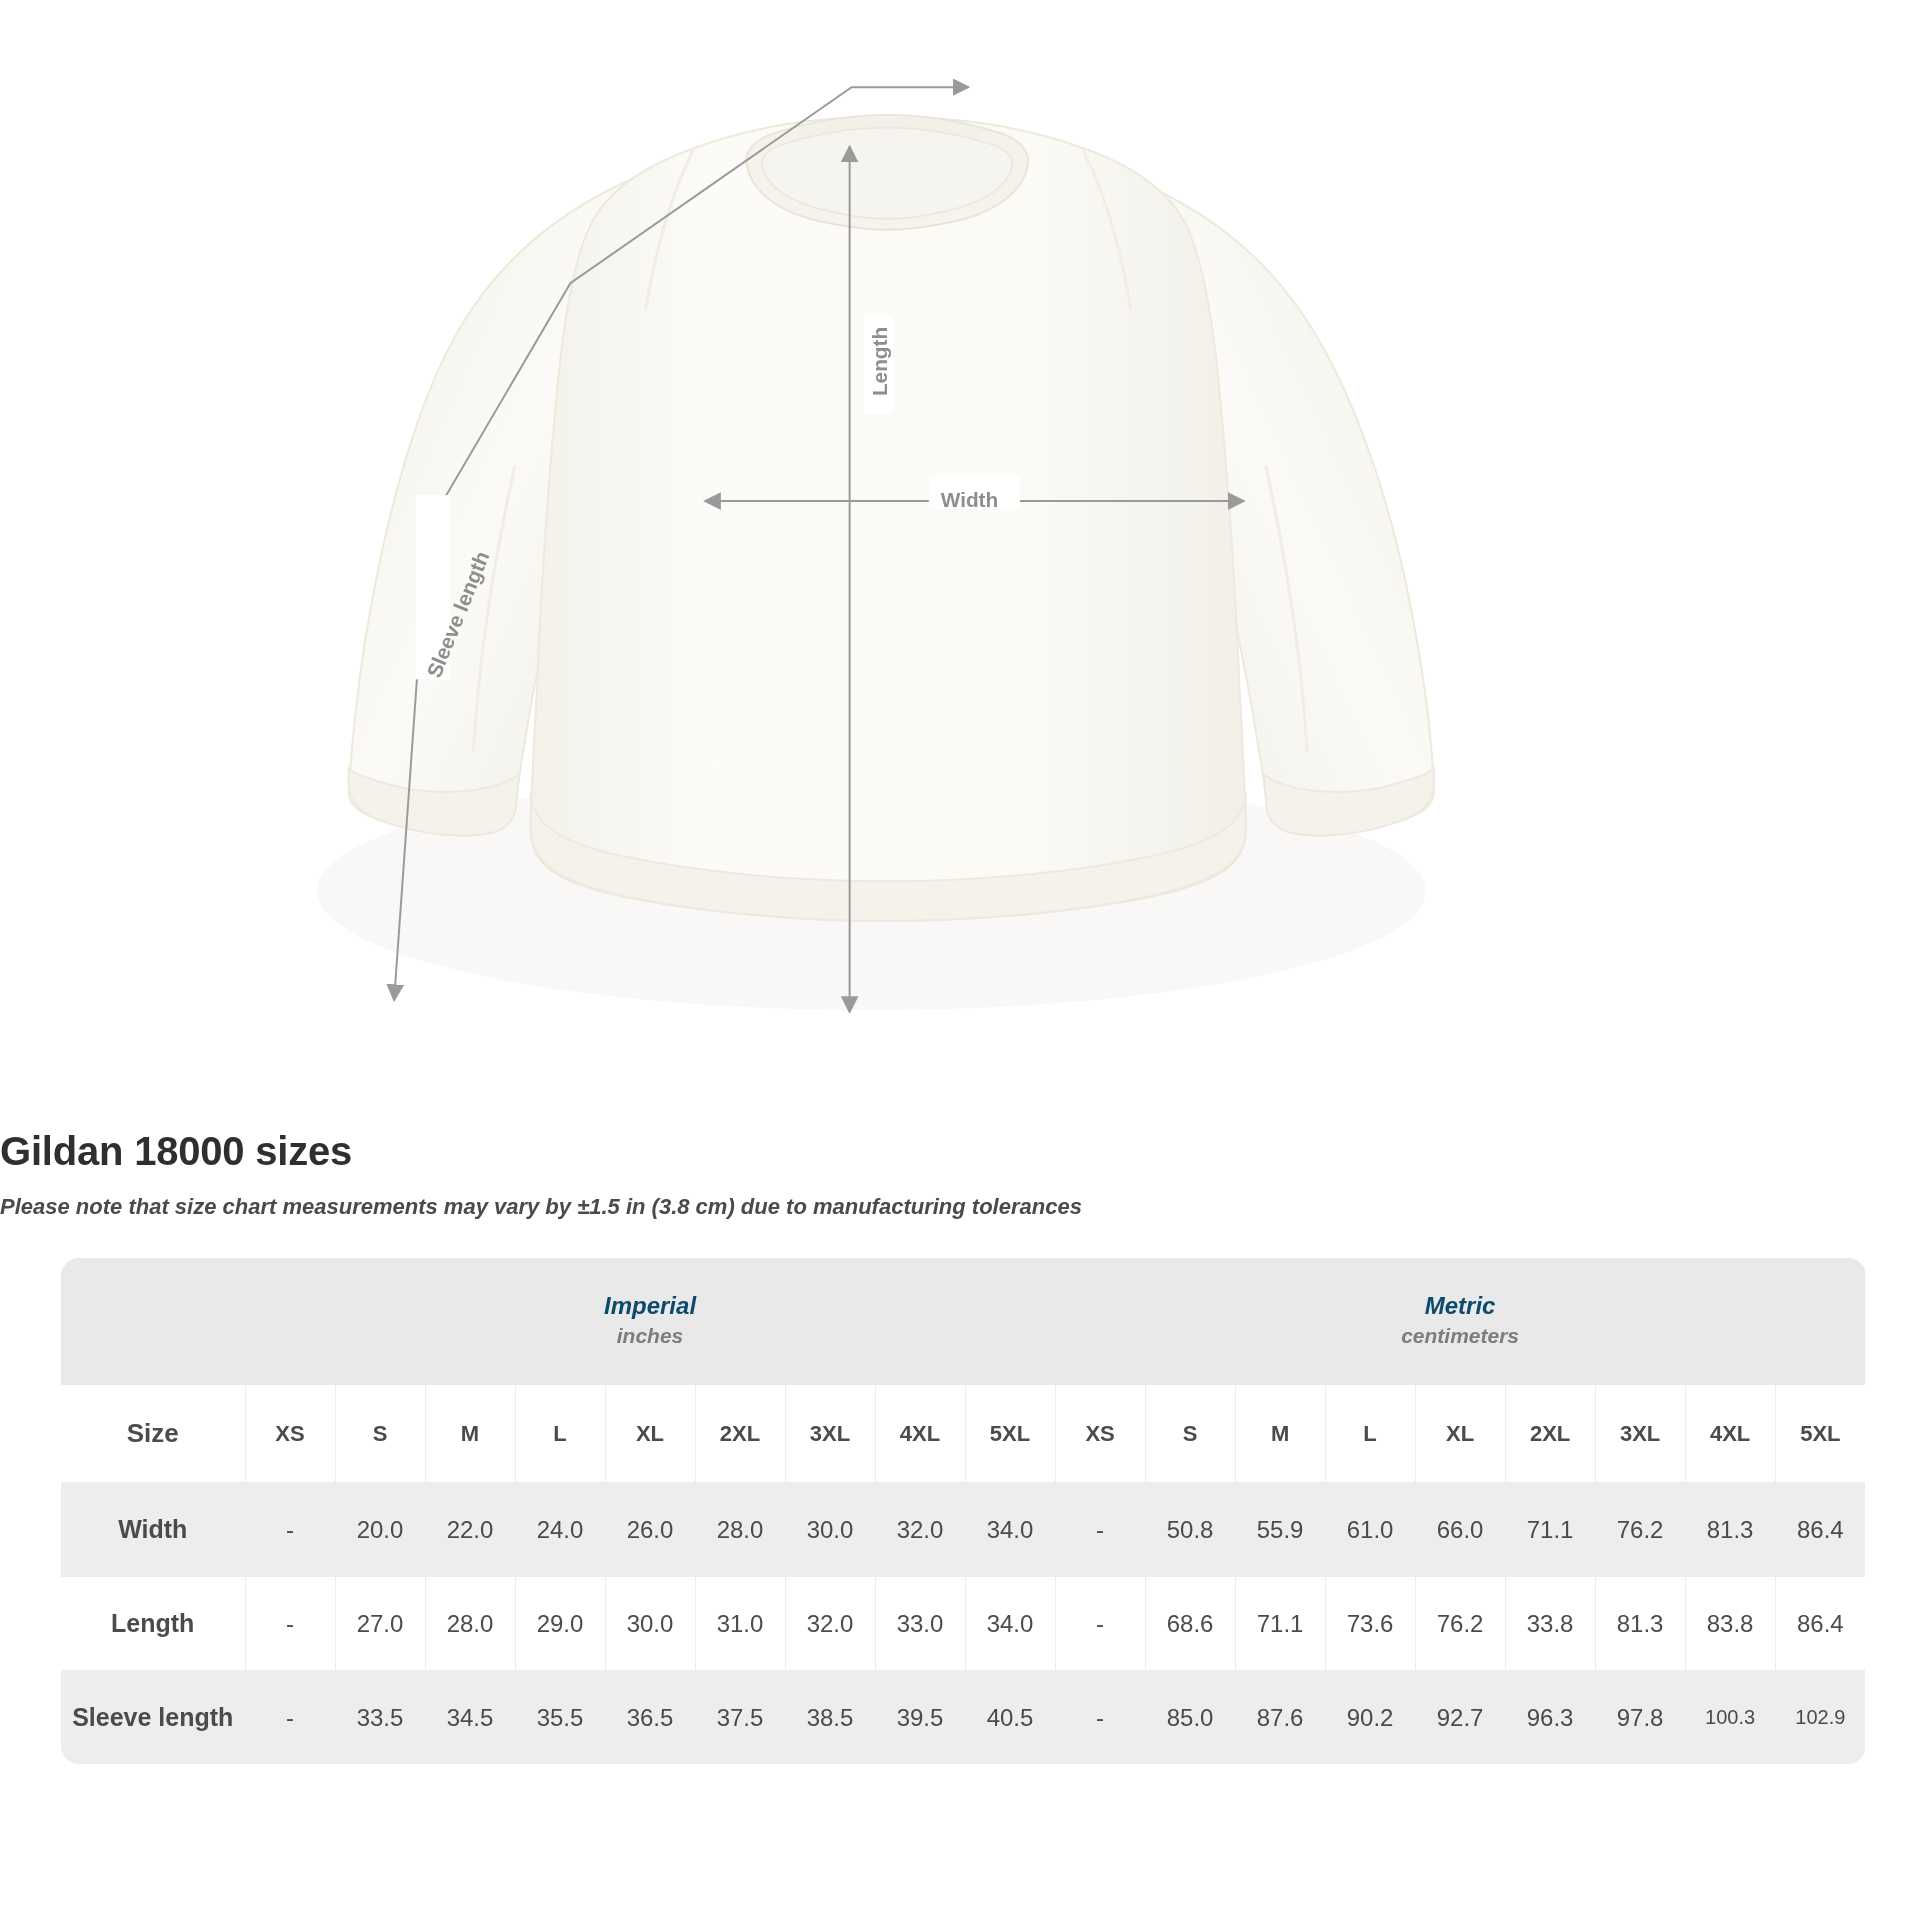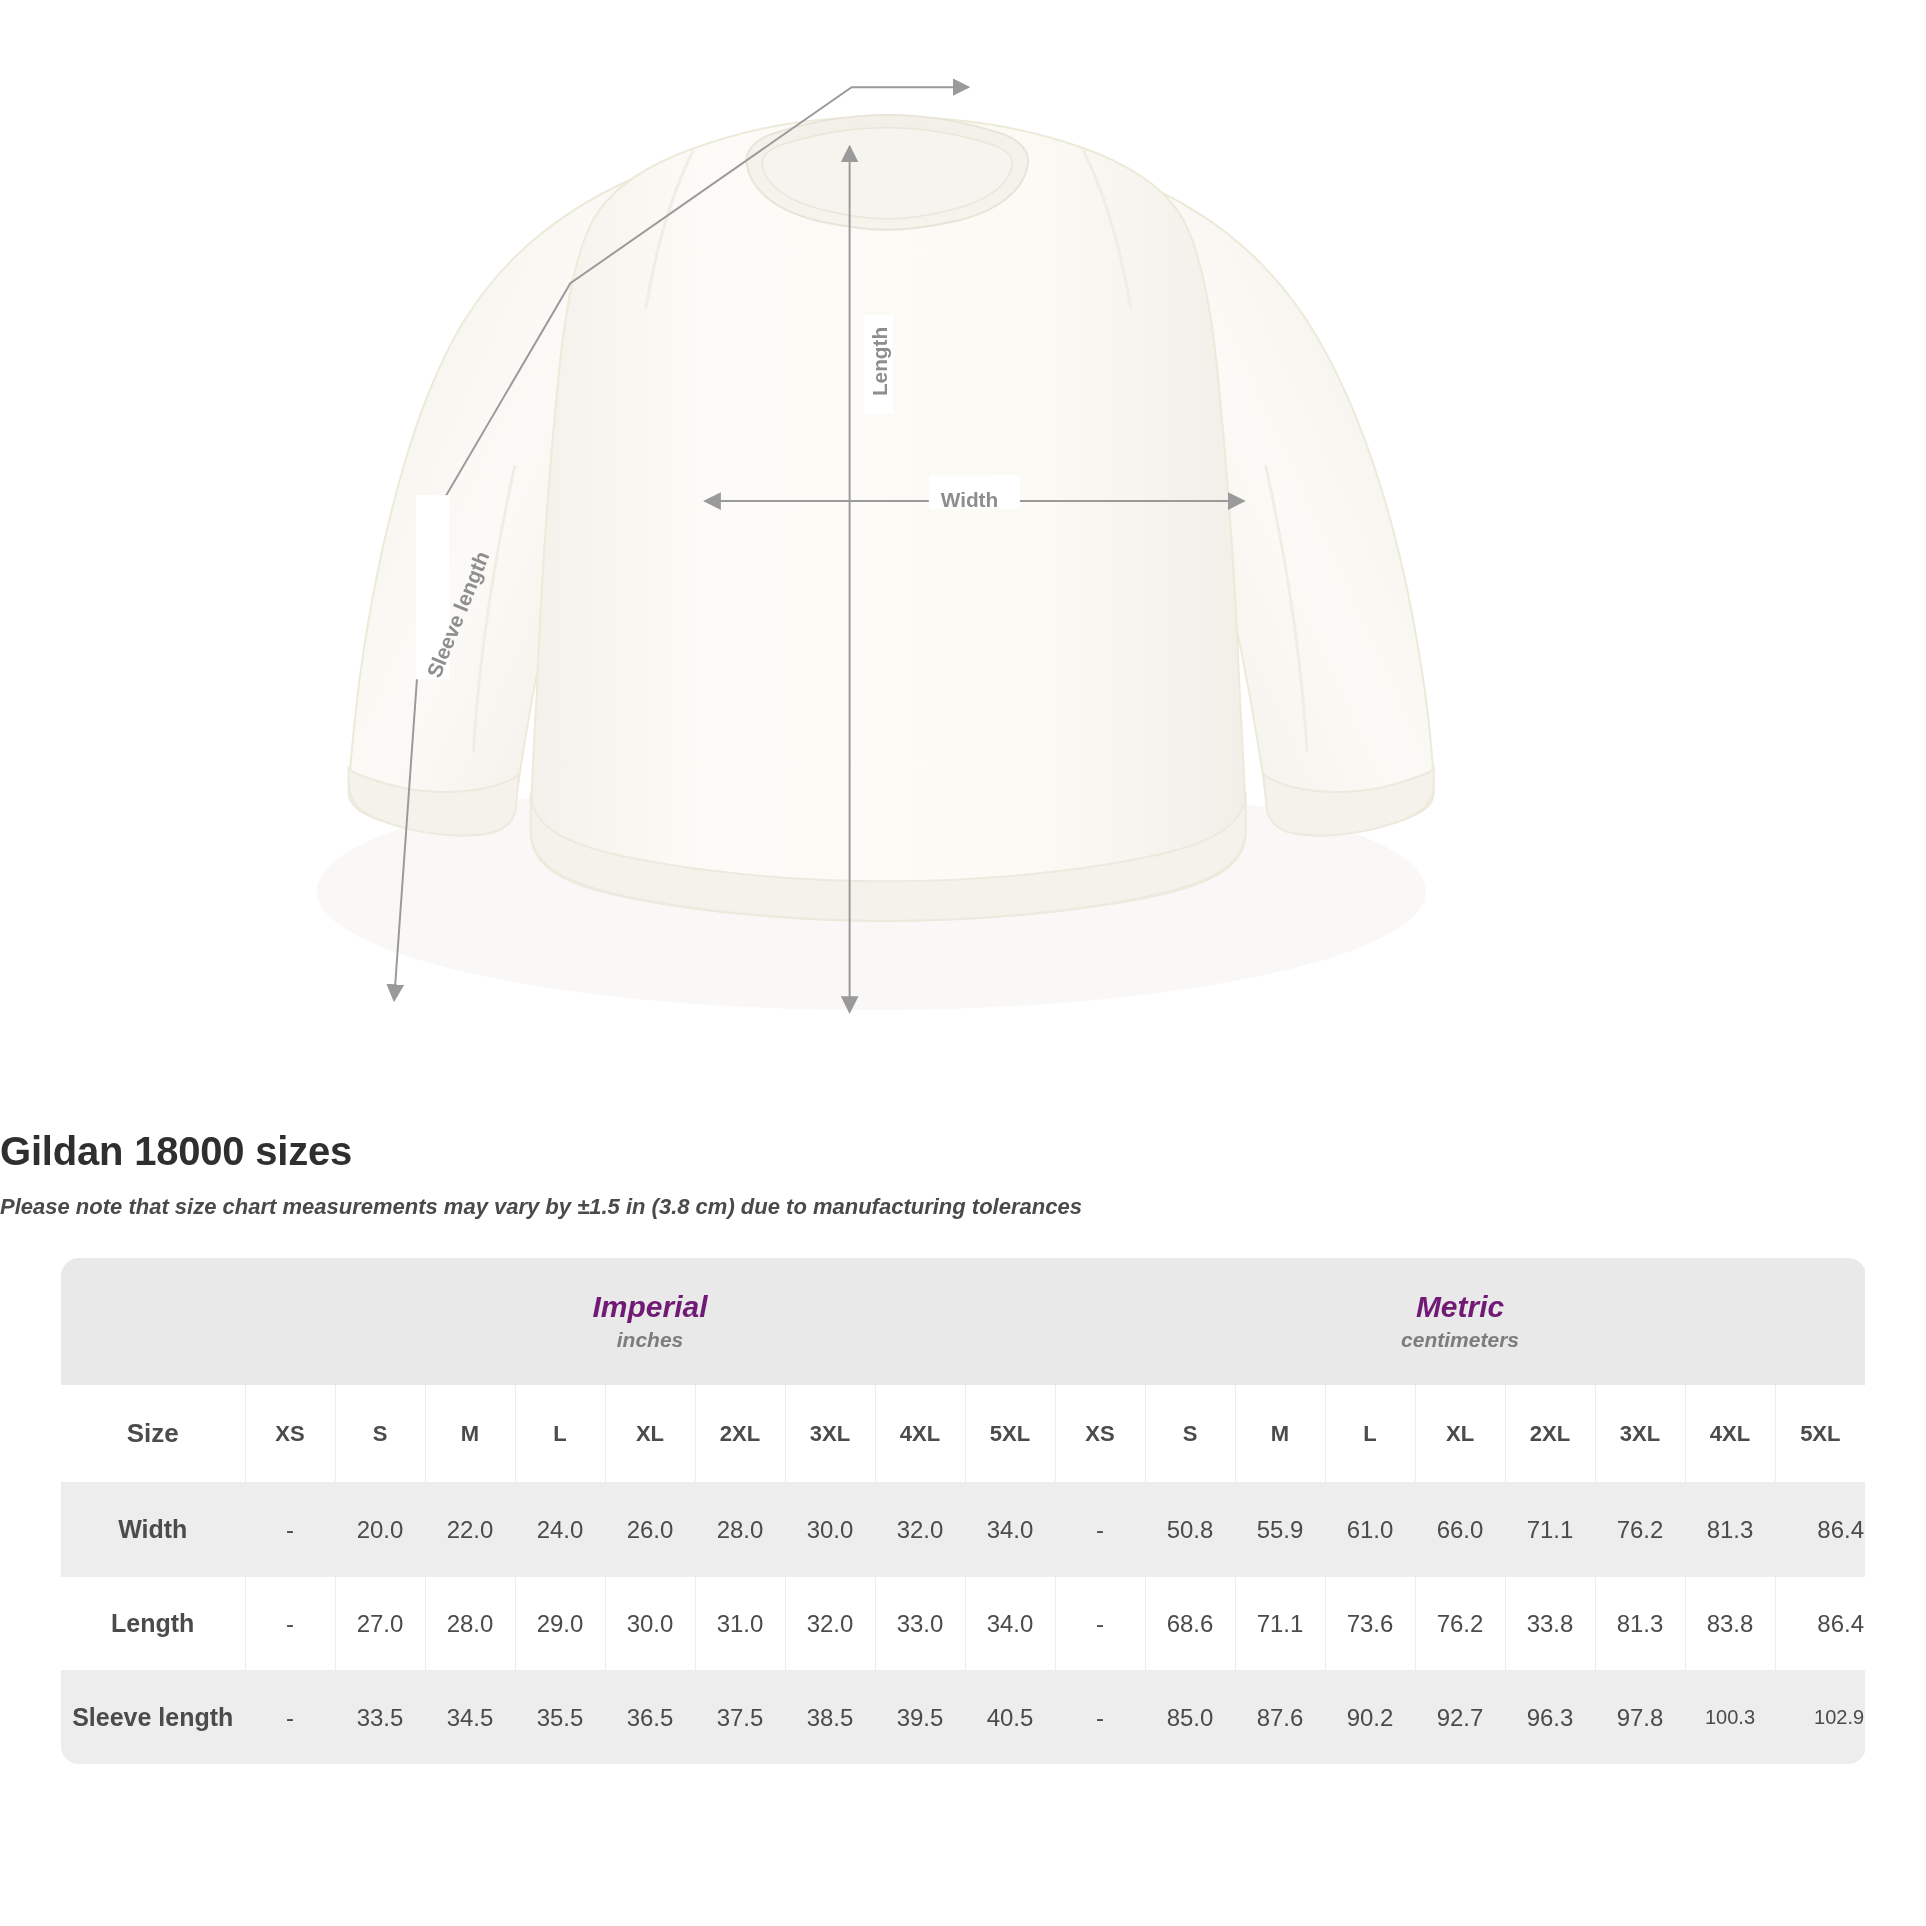--- a/index.html
+++ b/index.html
@@ -71,24 +71,24 @@
     border: 0;
   }
   
   tr.unit-row th {
     background: #e9e9e9;
     height: 127px;
     padding: 0;
   }
   tr.unit-row th.blankcell { background: #e9e9e9; }
   .unit-name {
-    font-size: 30px;
+    font-size: 24px;
     font-style: italic;
     font-weight: bold;
-    color: #701a75;
+    color: #0c4a6e;
     line-height: 1.25;
   }
   .unit-sub {
     font-size: 21px;
     font-style: italic;
     color: #7d7d7d;
     line-height: 1.45;
   }
   
   tr.size-row th {
@@ -103,21 +103,21 @@
   tr.size-row th.rowlabel {
     font-size: 26px;
   }
   
   tr.data-row td {
     height: 91px;
     border-right: 1px solid #ededed;
     border-top: 1px solid #ededed;
     font-size: 24px;
   }
-  tr.data-row td:last-child { border-right: 0; text-align: right; }
+  tr.data-row td:last-child { border-right: 0; }
   tr.data-row td.rowlabel {
     font-weight: bold;
     font-size: 25px;
     color: #4b4b4b;
   }
   tr.shade td { background: #ededed; }
   tr.plain td { background: #ffffff; }
   tr.data-row td.small { font-size: 20px; }
 
   .col-label { width: 184px; }

